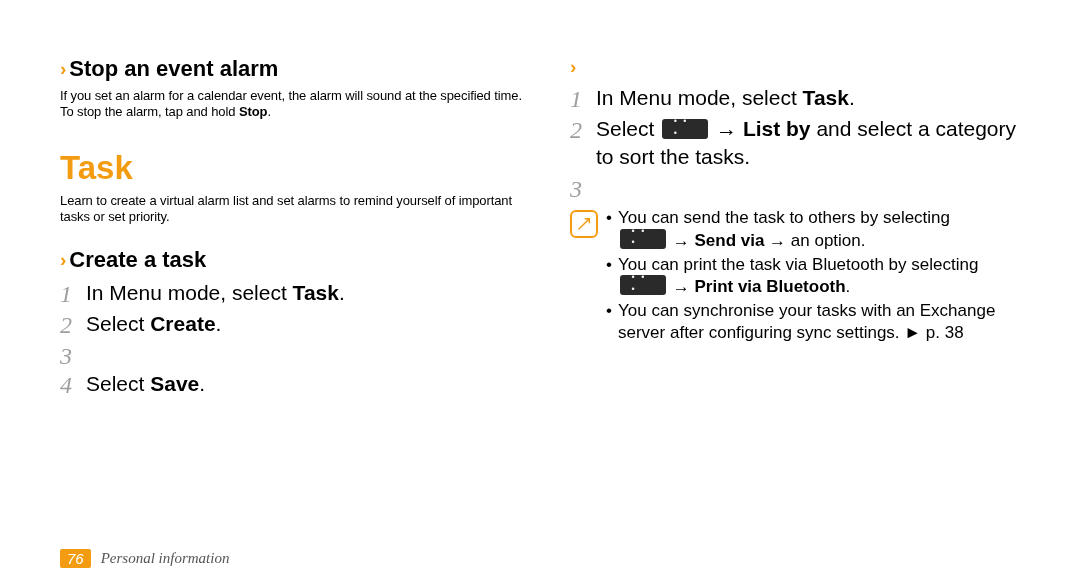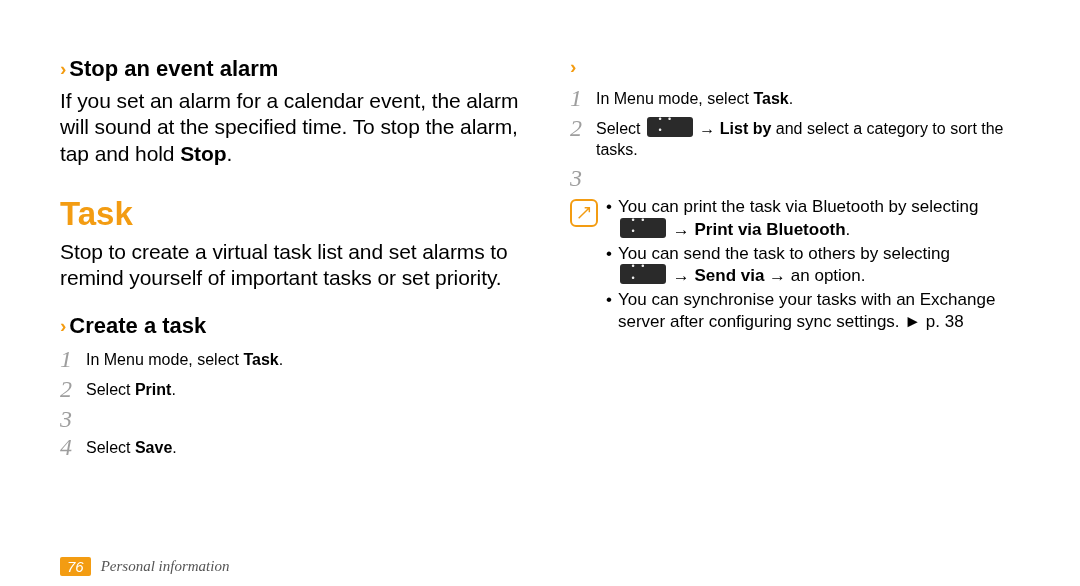--- a/index.html
+++ b/index.html
@@ -6,28 +6,28 @@
   html, body { width: 1080px; height: 586px; font-family: "Segoe UI", "Myriad Pro", Arial, sans-serif; background: #fff; color: #000; }
   .page { display: flex; flex-direction: row; padding: 56px 48px 12px 60px; height: 100%; position: relative; }
   .col { width: 50%; padding-right: 24px; }
   .col.right { padding-left: 24px; padding-right: 0; }
 
   .chev { color: #f39c12; font-weight: 900; font-size: 19px; margin-right: 3px; vertical-align: 1px; }
 
   .subhead { font-size: 22px; font-weight: 700; margin-bottom: 6px; display:flex; align-items:center; }
   .cathead { color: #f39c12; font-size: 33px; font-weight: 600; margin-top: 28px; margin-bottom: 6px; }
 
-  .body { font-size: 21px; line-height: 1.25; letter-spacing: -0.1px; }
+  .body { font-size: 13px; line-height: 1.25; letter-spacing: -0.1px; }
   .body b, .body strong { font-weight: 700; }
 
   ol.nums { list-style: none; margin-top: 4px; }
   ol.nums > li { display: flex; align-items: baseline; margin-top: 4px; }
   ol.nums > li:first-child { margin-top: 2px; }
   .num { font-family: Georgia, "Times New Roman", serif; font-style: italic; font-size: 24px; color: #9e9e9e; width: 26px; flex-shrink: 0; text-align: left; line-height: 1; position:relative; top:2px; }
-  .step { font-size: 16px; line-height: 1.3; }
+  .step { font-size: 21px; line-height: 1.3; }
   .step.block { display:block; }
 
   .moreicon {
     display: inline-block; width: 46px; height: 20px; background: #2a2a2a; border-radius: 3px;
     vertical-align: -3px; position: relative; margin: 0 2px;
   }
   .moreicon::after {
     content: "•  •  •"; color: #eee; font-size: 9px; letter-spacing: 2px;
     position: absolute; top: 50%; left: 50%; transform: translate(-50%, -55%);
   }
@@ -36,58 +36,58 @@
   .noteicon {
     width: 28px; height: 28px; border: 2.5px solid #f39c12; border-radius: 6px;
     display: flex; align-items: center; justify-content: center; flex-shrink: 0;
     margin-right: 8px; margin-top: 3px;
   }
   .noteicon svg { width: 16px; height: 16px; }
   .bullets { list-style: none; }
   .bullets li { font-size: 17px; line-height: 1.28; margin-bottom: 2px; position:relative; padding-left:12px; }
   .bullets li::before { content: "•"; position:absolute; left:0; top:0; }
 
-  .footer { position: absolute; left: 60px; bottom: 10px; display: flex; align-items: center; font-size: 15px; }
+  .footer { position: absolute; left: 60px; bottom: 18px; display: flex; align-items: center; font-size: 15px; }
   .pagebadge { background: #f39c12; color: #fff; font-style: italic; padding: 1px 7px; border-radius: 2px; margin-right: 10px; font-size: 15px; }
   .footlabel { font-style: italic; color: #555; font-family: Liberation Serif, serif; }
 </style>
 </head>
 <body>
 
 <div class="page">
 
   <div class="col">
 
     <div class="subhead">
       <span class="chev">›</span>
       <span>Stop an event alarm</span>
     </div>
     <p class="body">
       <span>If you set an alarm for a calendar event, the alarm will sound at the specified time. To stop the alarm, tap and hold </span><b>Stop</b><span>.</span>
     </p>
 
     <h1 class="cathead">Task</h1>
-    <p class="body">Stop to create a virtual task list and set alarms to remind yourself of important tasks or set priority.</p>
+    <p class="body">Learn to create a virtual alarm list and set alarms to remind yourself of important tasks or set priority.</p>
 
     <div class="subhead" style="margin-top:22px;">
       <span class="chev">›</span>
       <span>Create a task</span>
     </div>
 
     <ol class="nums">
       <li>
         <span class="num">1</span>
         <span class="step">
           <span>In Menu mode, select </span><b>Task</b><span>.</span>
         </span>
       </li>
       <li>
         <span class="num">2</span>
         <span class="step">
-          <span>Select </span><b>Print</b><span>.</span>
+          <span>Select </span><b>Create</b><span>.</span>
         </span>
       </li>
       <li>
         <span class="num">3</span>
       </li>
       <li>
         <span class="num">4</span>
         <span class="step">
           <span>Select </span><b>Save</b><span>.</span>
         </span>
@@ -123,26 +123,26 @@
     </ol>
 
     <div class="notebox">
       <div class="noteicon">
         <svg viewBox="0 0 24 24">
             <path fill="none" stroke="#f39c12" stroke-width="2.2" d="M4 20 L20 4 M13 4 h7 v7"></path>
           </svg>
       </div>
       <ul class="bullets">
         <li>
+          <span>You can send the task to others by selecting </span><br>
+          <span class="moreicon"></span><span> → </span><b>Send via</b><span> → an option.</span>
+        </li>
+        <li>
           <span>You can print the task via Bluetooth by selecting </span><br>
           <span class="moreicon"></span><span> → </span><b>Print via Bluetooth</b><span>.</span>
-        </li>
-        <li>
-          <span>You can send the task to others by selecting </span><br>
-          <span class="moreicon"></span><span> → </span><b>Send via</b><span> → an option.</span>
         </li>
         <li>
           <span>You can synchronise your tasks with an Exchange server after configuring sync settings. ► p. 38</span>
         </li>
       </ul>
     </div>
 
   </div>
 
   <div class="footer">

